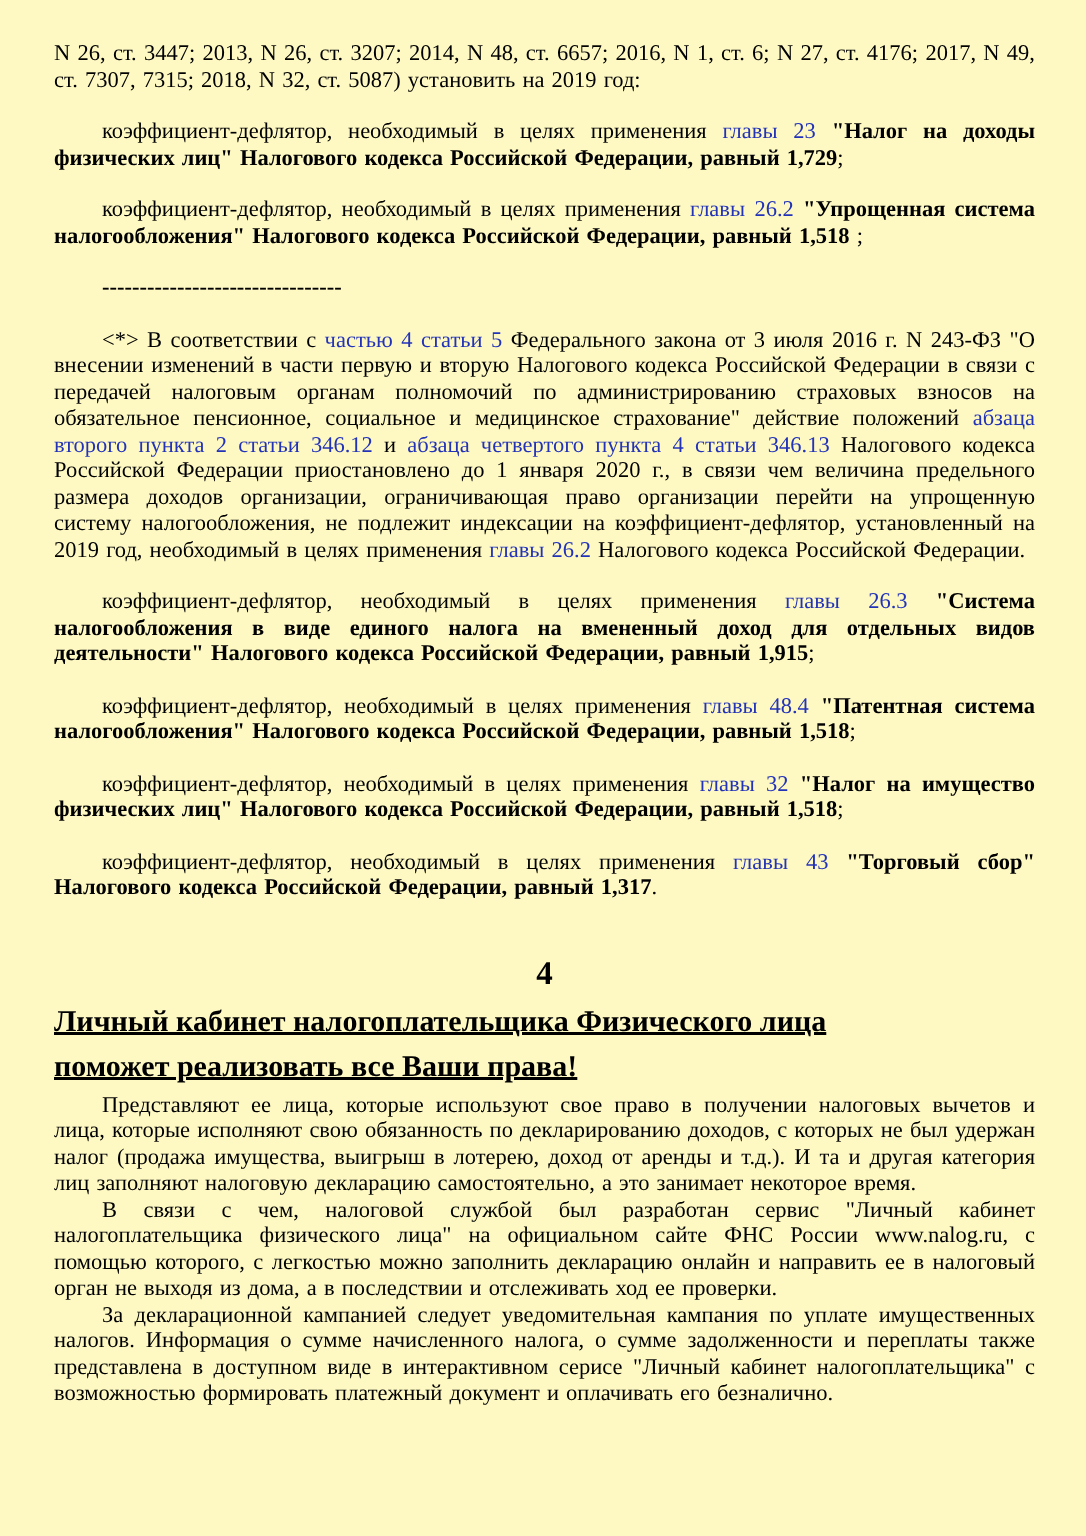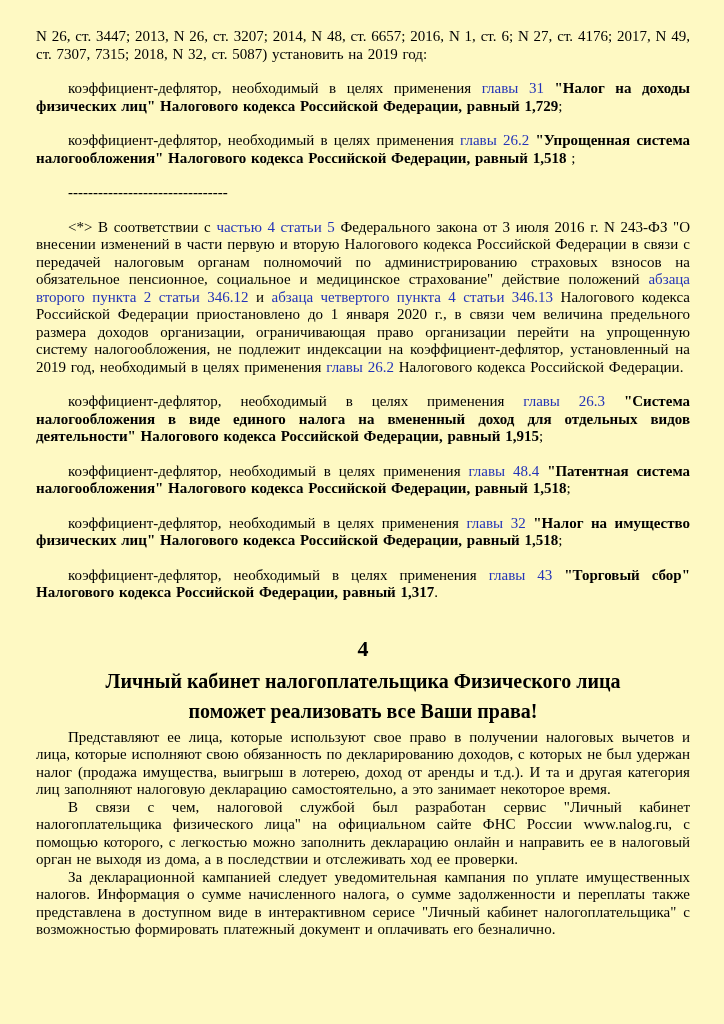--- a/index.html
+++ b/index.html
@@ -38,40 +38,40 @@
   .section-number {
     font-size: 22px;
     font-weight: bold;
     text-align: center;
     line-height: 26px;
     margin: 34px 0 4px 0;
   }
   .section-title {
     font-size: 20px;
     font-weight: bold;
-    text-align: center;
     line-height: 30px;
     white-space: pre-line;
     margin: 0 0 3px 0;
+    text-decoration: underline;
   }
   .run-n { font-weight: normal; }
   .run-b { font-weight: bold; }
   .run-link {
     color: var(--link-color, #2333b8);
     cursor: pointer;
   }
 </style>
 </head>
 <body style="--link-color: #2333b8; background: rgb(255, 255, 255); color: rgb(0, 0, 0);">
 
 <div class="page">
 
   <p class="para"><span class="run-n">N 26, ст. 3447; 2013, N 26, ст. 3207; 2014, N 48, ст. 6657; 2016, N 1, ст. 6; N 27, ст. 4176; 2017, N 49, ст. 7307, 7315; 2018, N 32, ст. 5087) установить на 2019 год:</span></p>
 
-  <p class="para indent"><span class="run-n">коэффициент-дефлятор, необходимый в целях применения </span><span class="run-link">главы 31</span><span class="run-n"> </span><span class="run-b">"Налог на доходы физических лиц" Налогового кодекса Российской Федерации, равный 1,729</span><span class="run-n">;</span></p>
+  <p class="para indent"><span class="run-n">коэффициент-дефлятор, необходимый в целях применения </span><span class="run-link">главы 23</span><span class="run-n"> </span><span class="run-b">"Налог на доходы физических лиц" Налогового кодекса Российской Федерации, равный 1,729</span><span class="run-n">;</span></p>
 
   <p class="para indent"><span class="run-n">коэффициент-дефлятор, необходимый в целях применения </span><span class="run-link">главы 26.2</span><span class="run-n"> </span><span class="run-b">"Упрощенная система налогообложения" Налогового кодекса Российской Федерации, равный 1,518</span><span class="run-n"> ;</span></p>
 
   <p class="sep-line">--------------------------------</p>
 
   <p class="para indent"><span class="run-n">&lt;*&gt; В соответствии с </span><span class="run-link">частью 4 статьи 5</span><span class="run-n"> Федерального закона от 3 июля 2016 г. N 243-ФЗ "О внесении изменений в части первую и вторую Налогового кодекса Российской Федерации в связи с передачей налоговым органам полномочий по администрированию страховых взносов на обязательное пенсионное, социальное и медицинское страхование" действие положений </span><span class="run-link">абзаца второго пункта 2 статьи 346.12</span><span class="run-n"> и </span><span class="run-link">абзаца четвертого пункта 4 статьи 346.13</span><span class="run-n"> Налогового кодекса Российской Федерации приостановлено до 1 января 2020 г., в связи чем величина предельного размера доходов организации, ограничивающая право организации перейти на упрощенную систему налогообложения, не подлежит индексации на коэффициент-дефлятор, установленный на 2019 год, необходимый в целях применения </span><span class="run-link">главы 26.2</span><span class="run-n"> Налогового кодекса Российской Федерации.</span></p>
 
   <p class="para indent"><span class="run-n">коэффициент-дефлятор, необходимый в целях применения </span><span class="run-link">главы 26.3</span><span class="run-n"> </span><span class="run-b">"Система налогообложения в виде единого налога на вмененный доход для отдельных видов деятельности" Налогового кодекса Российской Федерации, равный 1,915</span><span class="run-n">;</span></p>
 
   <p class="para indent"><span class="run-n">коэффициент-дефлятор, необходимый в целях применения </span><span class="run-link">главы 48.4</span><span class="run-n"> </span><span class="run-b">"Патентная система налогообложения" Налогового кодекса Российской Федерации, равный 1,518</span><span class="run-n">;</span></p>

